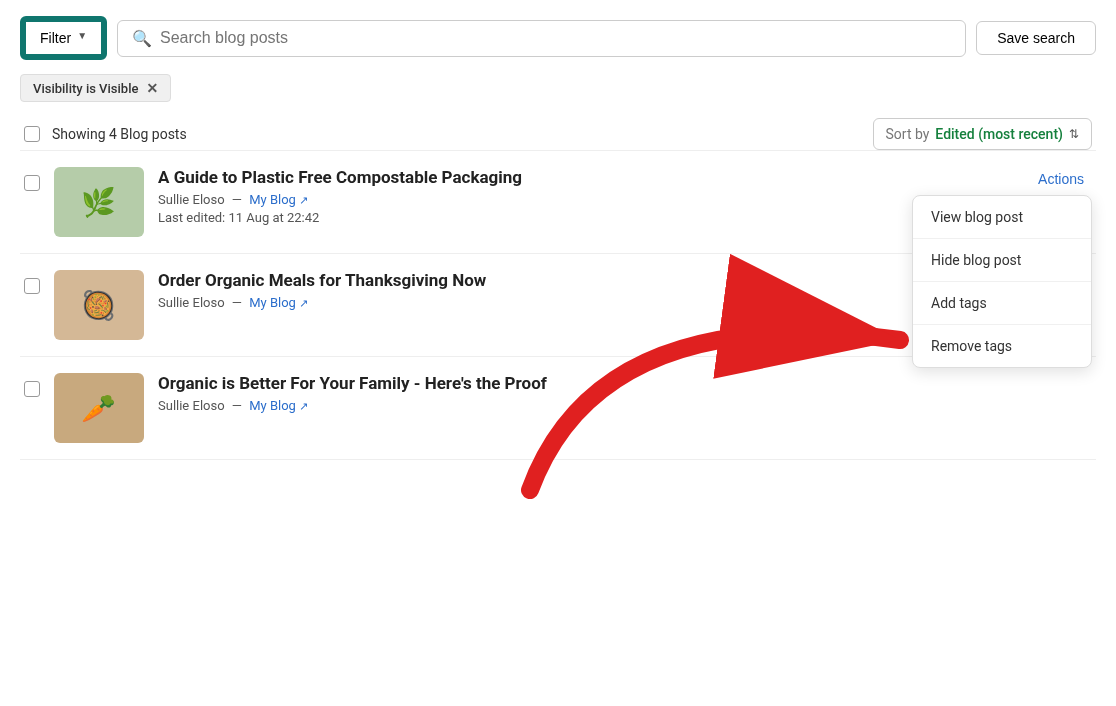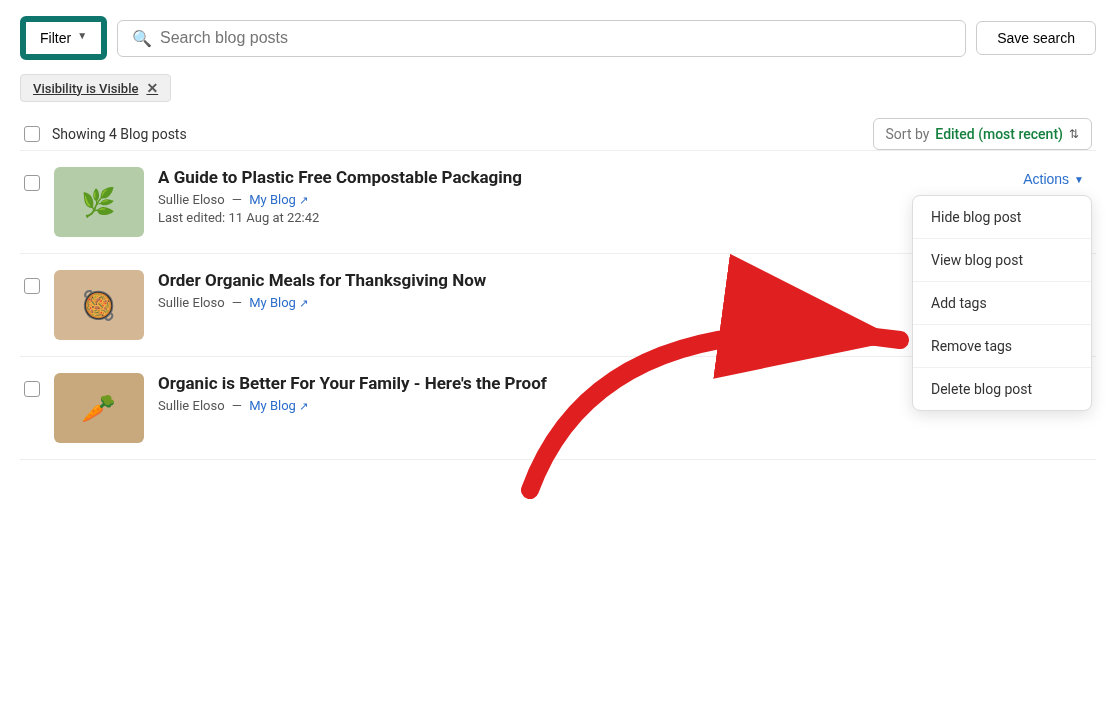--- a/index.html
+++ b/index.html
@@ -83,21 +83,20 @@
     .filter-tag {
       display: flex;
       align-items: center;
       gap: 8px;
       background: #f0f0f0;
       border: 1px solid #ddd;
       border-radius: 4px;
       padding: 5px 12px;
       font-size: 13px;
       font-weight: 500;
-      text-decoration: underline;
     }
     .filter-tag .close-x {
       cursor: pointer;
       color: #555;
       font-size: 14px;
       font-weight: 600;
     }
 
     
     .list-header {
@@ -207,28 +206,29 @@
     }
     .actions-area {
       display: flex;
       flex-direction: column;
       align-items: flex-end;
       position: relative;
     }
     .actions-btn {
       display: flex;
       align-items: center;
-      gap: 5px;
+      gap: 19px;
       color: #2c6ecb;
       background: none;
       border: none;
       cursor: pointer;
       font-size: 14px;
       font-weight: 500;
       padding: 4px 8px;
+      flex-direction: column;
     }
     .actions-btn .chevron-down {
       font-size: 10px;
     }
 
     
     .dropdown-menu {
       position: absolute;
       top: 28px;
       right: 0;
@@ -325,33 +325,30 @@
         <div class="blog-date">Last edited: 11 Aug at 22:42</div>
       </div>
       <div class="actions-area">
         <button class="actions-btn">
           <span>Actions</span>
           <span class="chevron-down">▼</span>
         </button>
 
         <div class="dropdown-menu">
           <div class="dropdown-item">
-            <span>Hide blog post</span>
+            <span>View blog post</span>
           </div>
           <div class="dropdown-item">
-            <span>View blog post</span>
+            <span>Hide blog post</span>
           </div>
           <div class="dropdown-item">
             <span>Add tags</span>
           </div>
           <div class="dropdown-item">
             <span>Remove tags</span>
-          </div>
-          <div class="dropdown-item">
-            <span>Delete blog post</span>
           </div>
         </div>
       </div>
     </div>
 
     <div class="blog-item" id="row-1">
       <div class="checkbox-wrap">
         <span class="checkbox"></span>
       </div>
       <div class="blog-thumb" style="background:#d4b896;">

